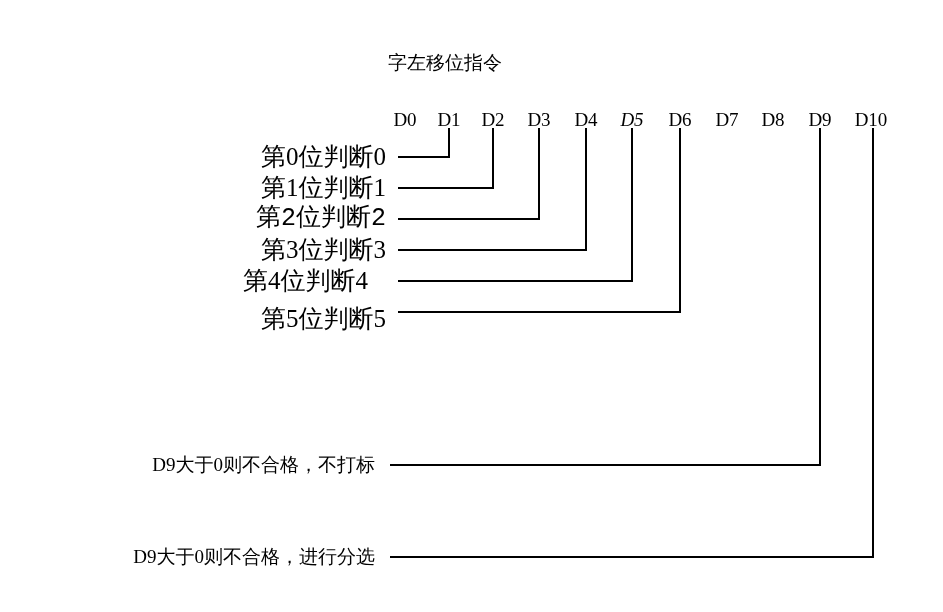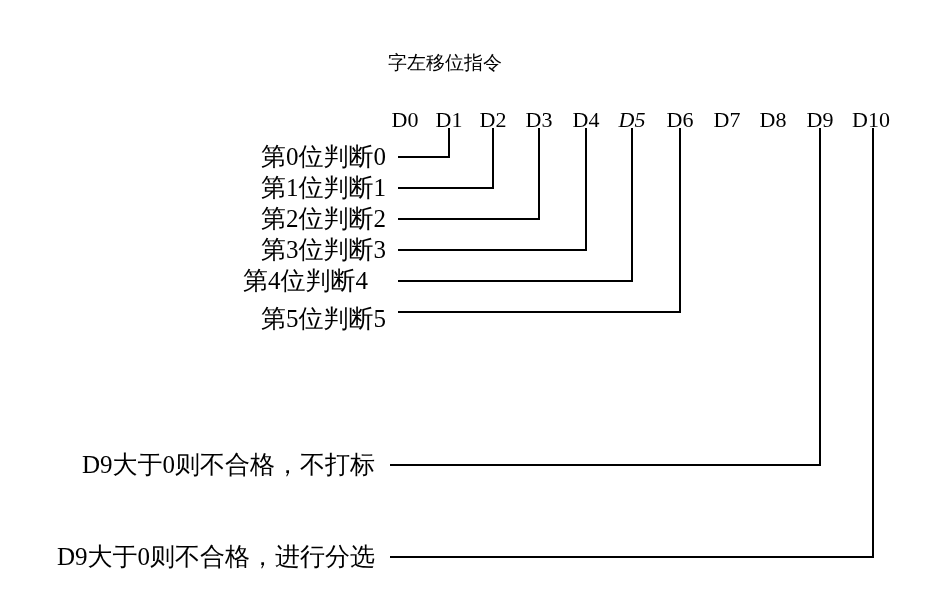--- a/index.html
+++ b/index.html
@@ -24,39 +24,39 @@
     left: 388px;
     top: 50px;
     font-size: 19px;
     line-height: 26px;
     white-space: nowrap;
     color: #000000;
   }
   .bit-label {
     position: absolute;
     top: 108px;
-    font-size: 22px;
+    font-size: 19px;
     line-height: 24px;
     white-space: nowrap;
     text-align: center;
     transform: translateX(-50%);
     color: #000000;
   }
   .row-label {
     position: absolute;
     font-size: 25px;
     line-height: 24px;
     white-space: nowrap;
     text-align: right;
     transform: translate(-100%, -50%);
     color: #000000;
   }
   .note-label {
     position: absolute;
-    font-size: 25px;
+    font-size: 19px;
     line-height: 24px;
     white-space: nowrap;
     text-align: left;
     transform: translate(-100%, -50%);
     color: #000000;
   }
   #leader-lines {
     position: absolute;
     left: 0;
     top: 0;
@@ -81,21 +81,21 @@
       <div class="bit-label" style="left: 680px; top: 108px;">D6</div>
       <div class="bit-label" style="left: 727px; top: 108px;">D7</div>
       <div class="bit-label" style="left: 773px; top: 108px;">D8</div>
       <div class="bit-label" style="left: 820px; top: 108px;">D9</div>
       <div class="bit-label" style="left: 871px; top: 108px;">D10</div>
     </div>
 
   <div id="row-label-layer">
       <div class="row-label" style="left: 386px; top: 157px;">第0位判断0</div>
       <div class="row-label" style="left: 386px; top: 188px;">第1位判断1</div>
-      <div class="row-label" style="left: 386px; top: 219px;">第2位判断2</div>
+      <div class="row-label" style="left: 386px; top: 219px; font-family: Liberation Mono, monospace;">第2位判断2</div>
       <div class="row-label" style="left: 386px; top: 250px;">第3位判断3</div>
       <div class="row-label" style="left: 368px; top: 281px;">第4位判断4</div>
       <div class="row-label" style="left: 386px; top: 312px; margin-top: 7px;">第5位判断5</div>
     </div>
 
   <div id="note-label-layer">
       <div class="note-label" style="left: 375px; top: 465px;">D9大于0则不合格，不打标</div>
       <div class="note-label" style="left: 375px; top: 557px;">D9大于0则不合格，进行分选</div>
     </div>
 

